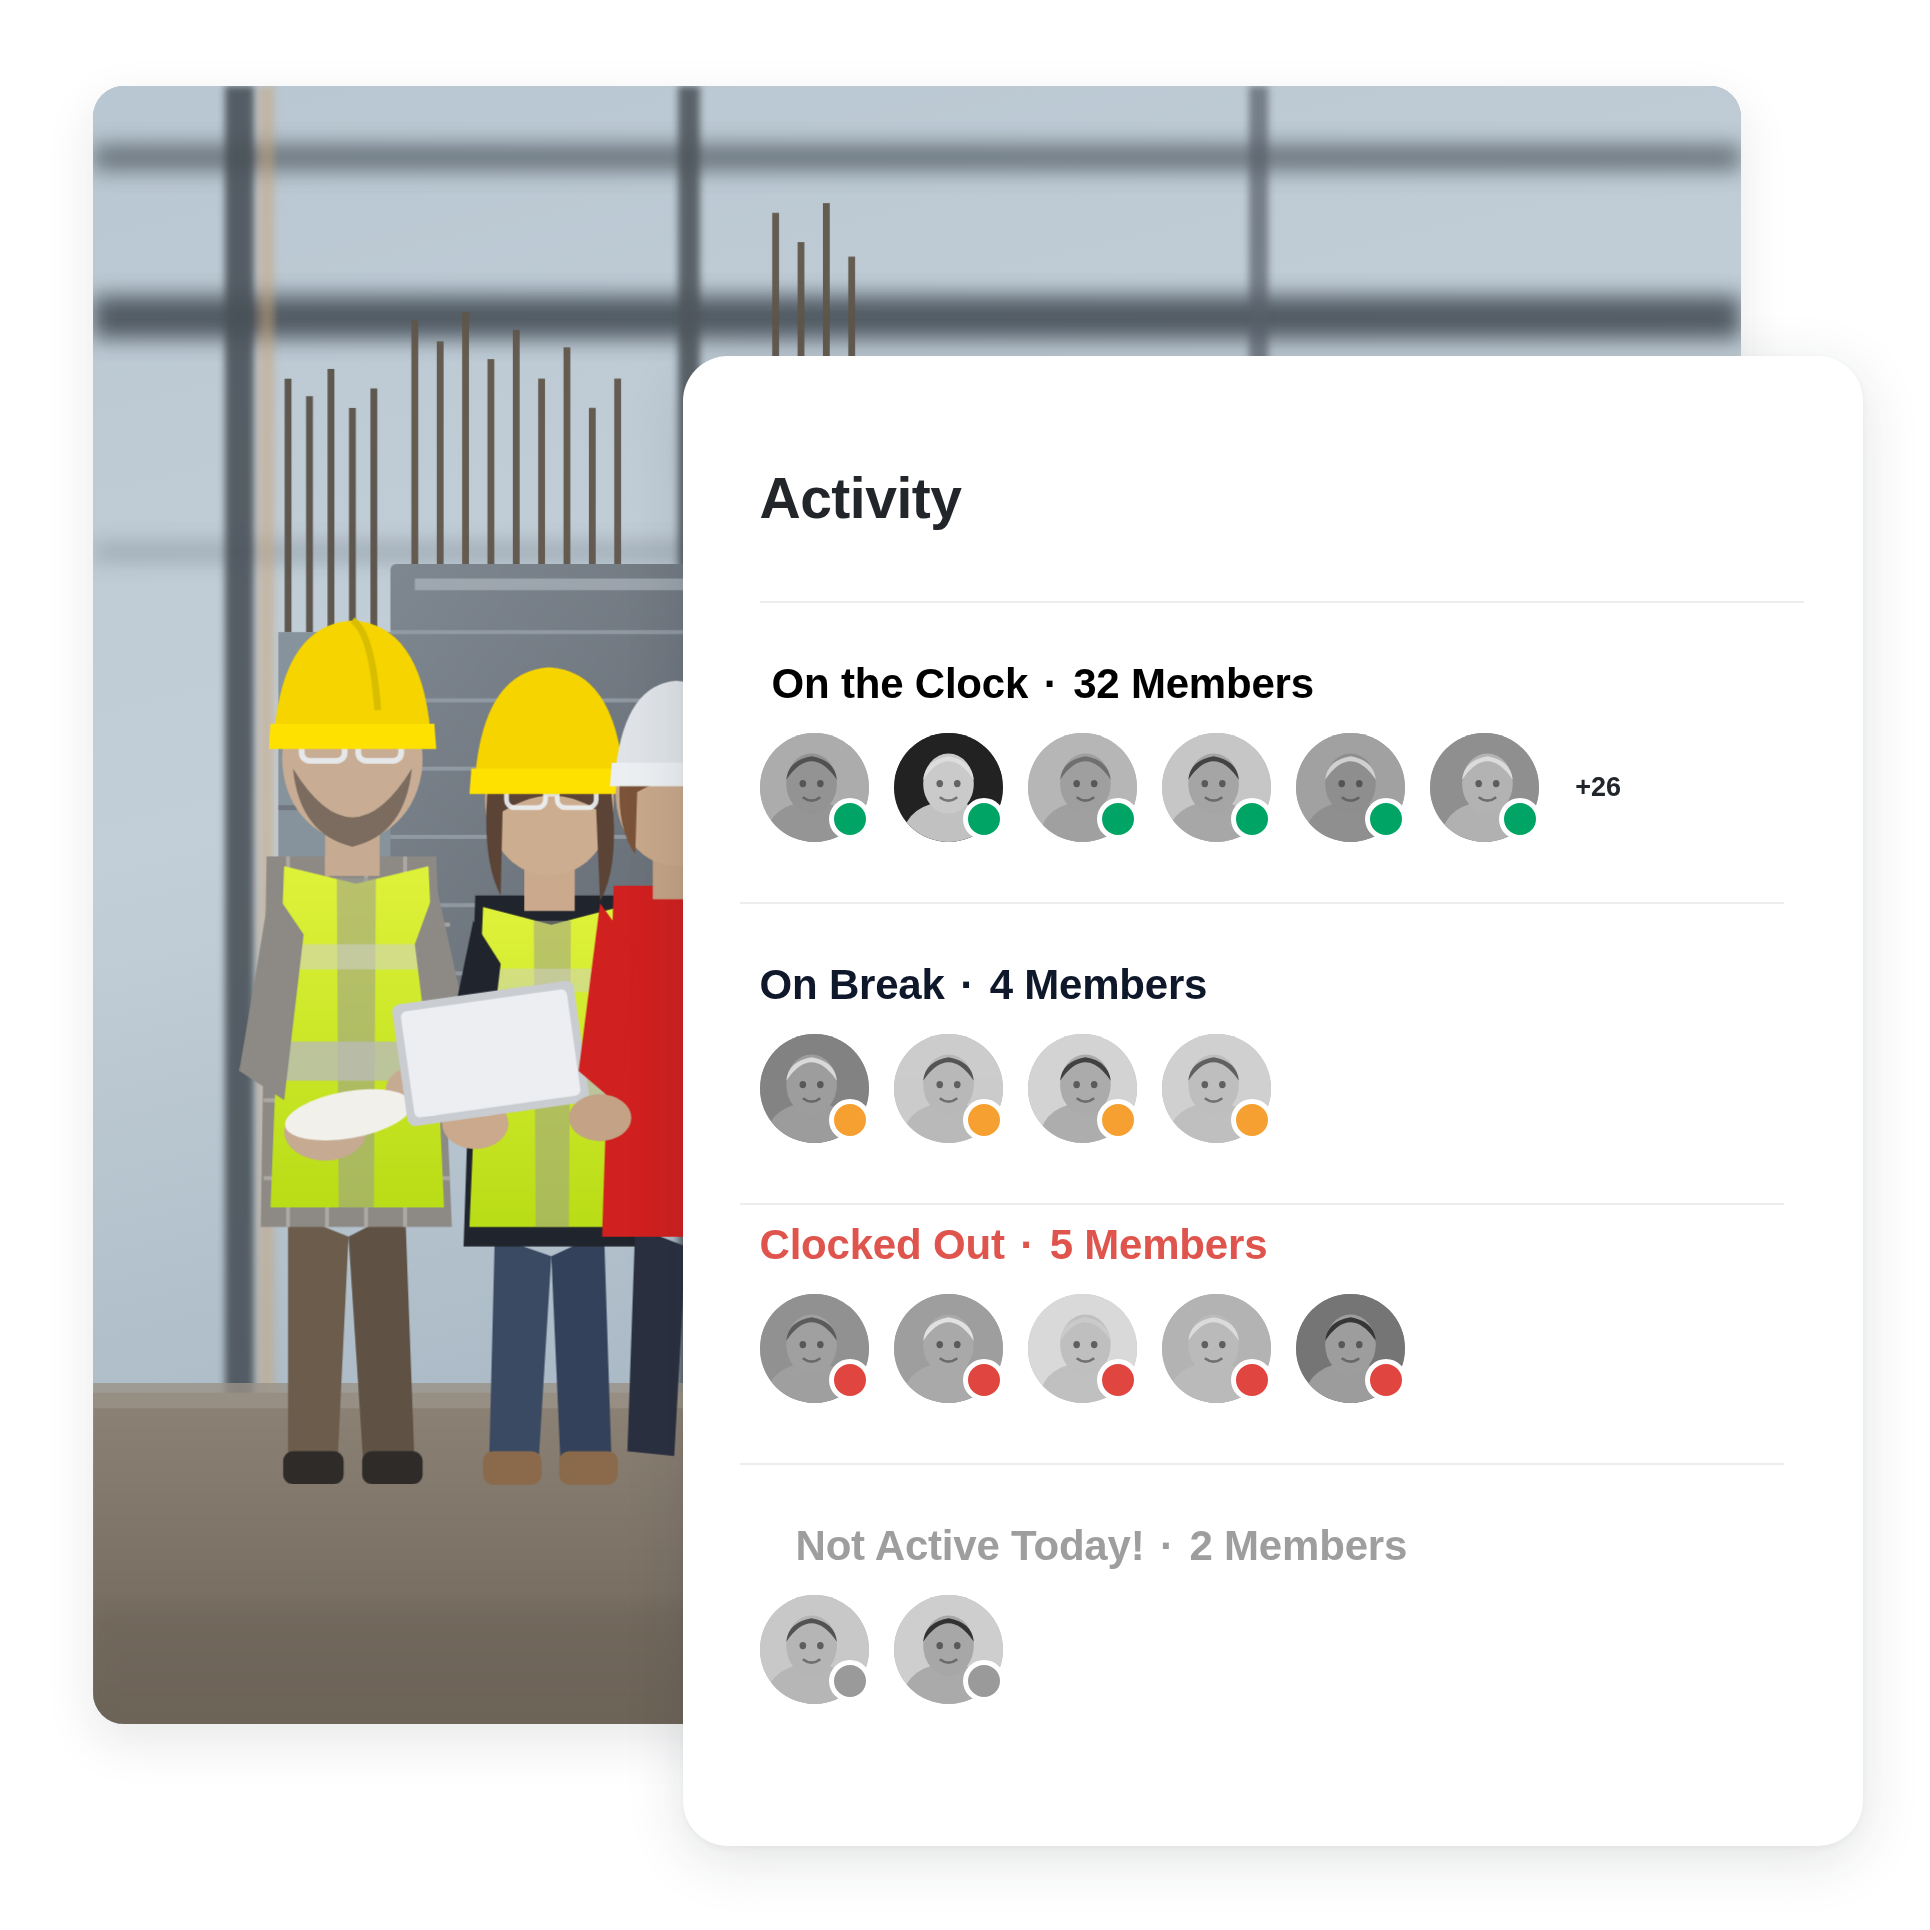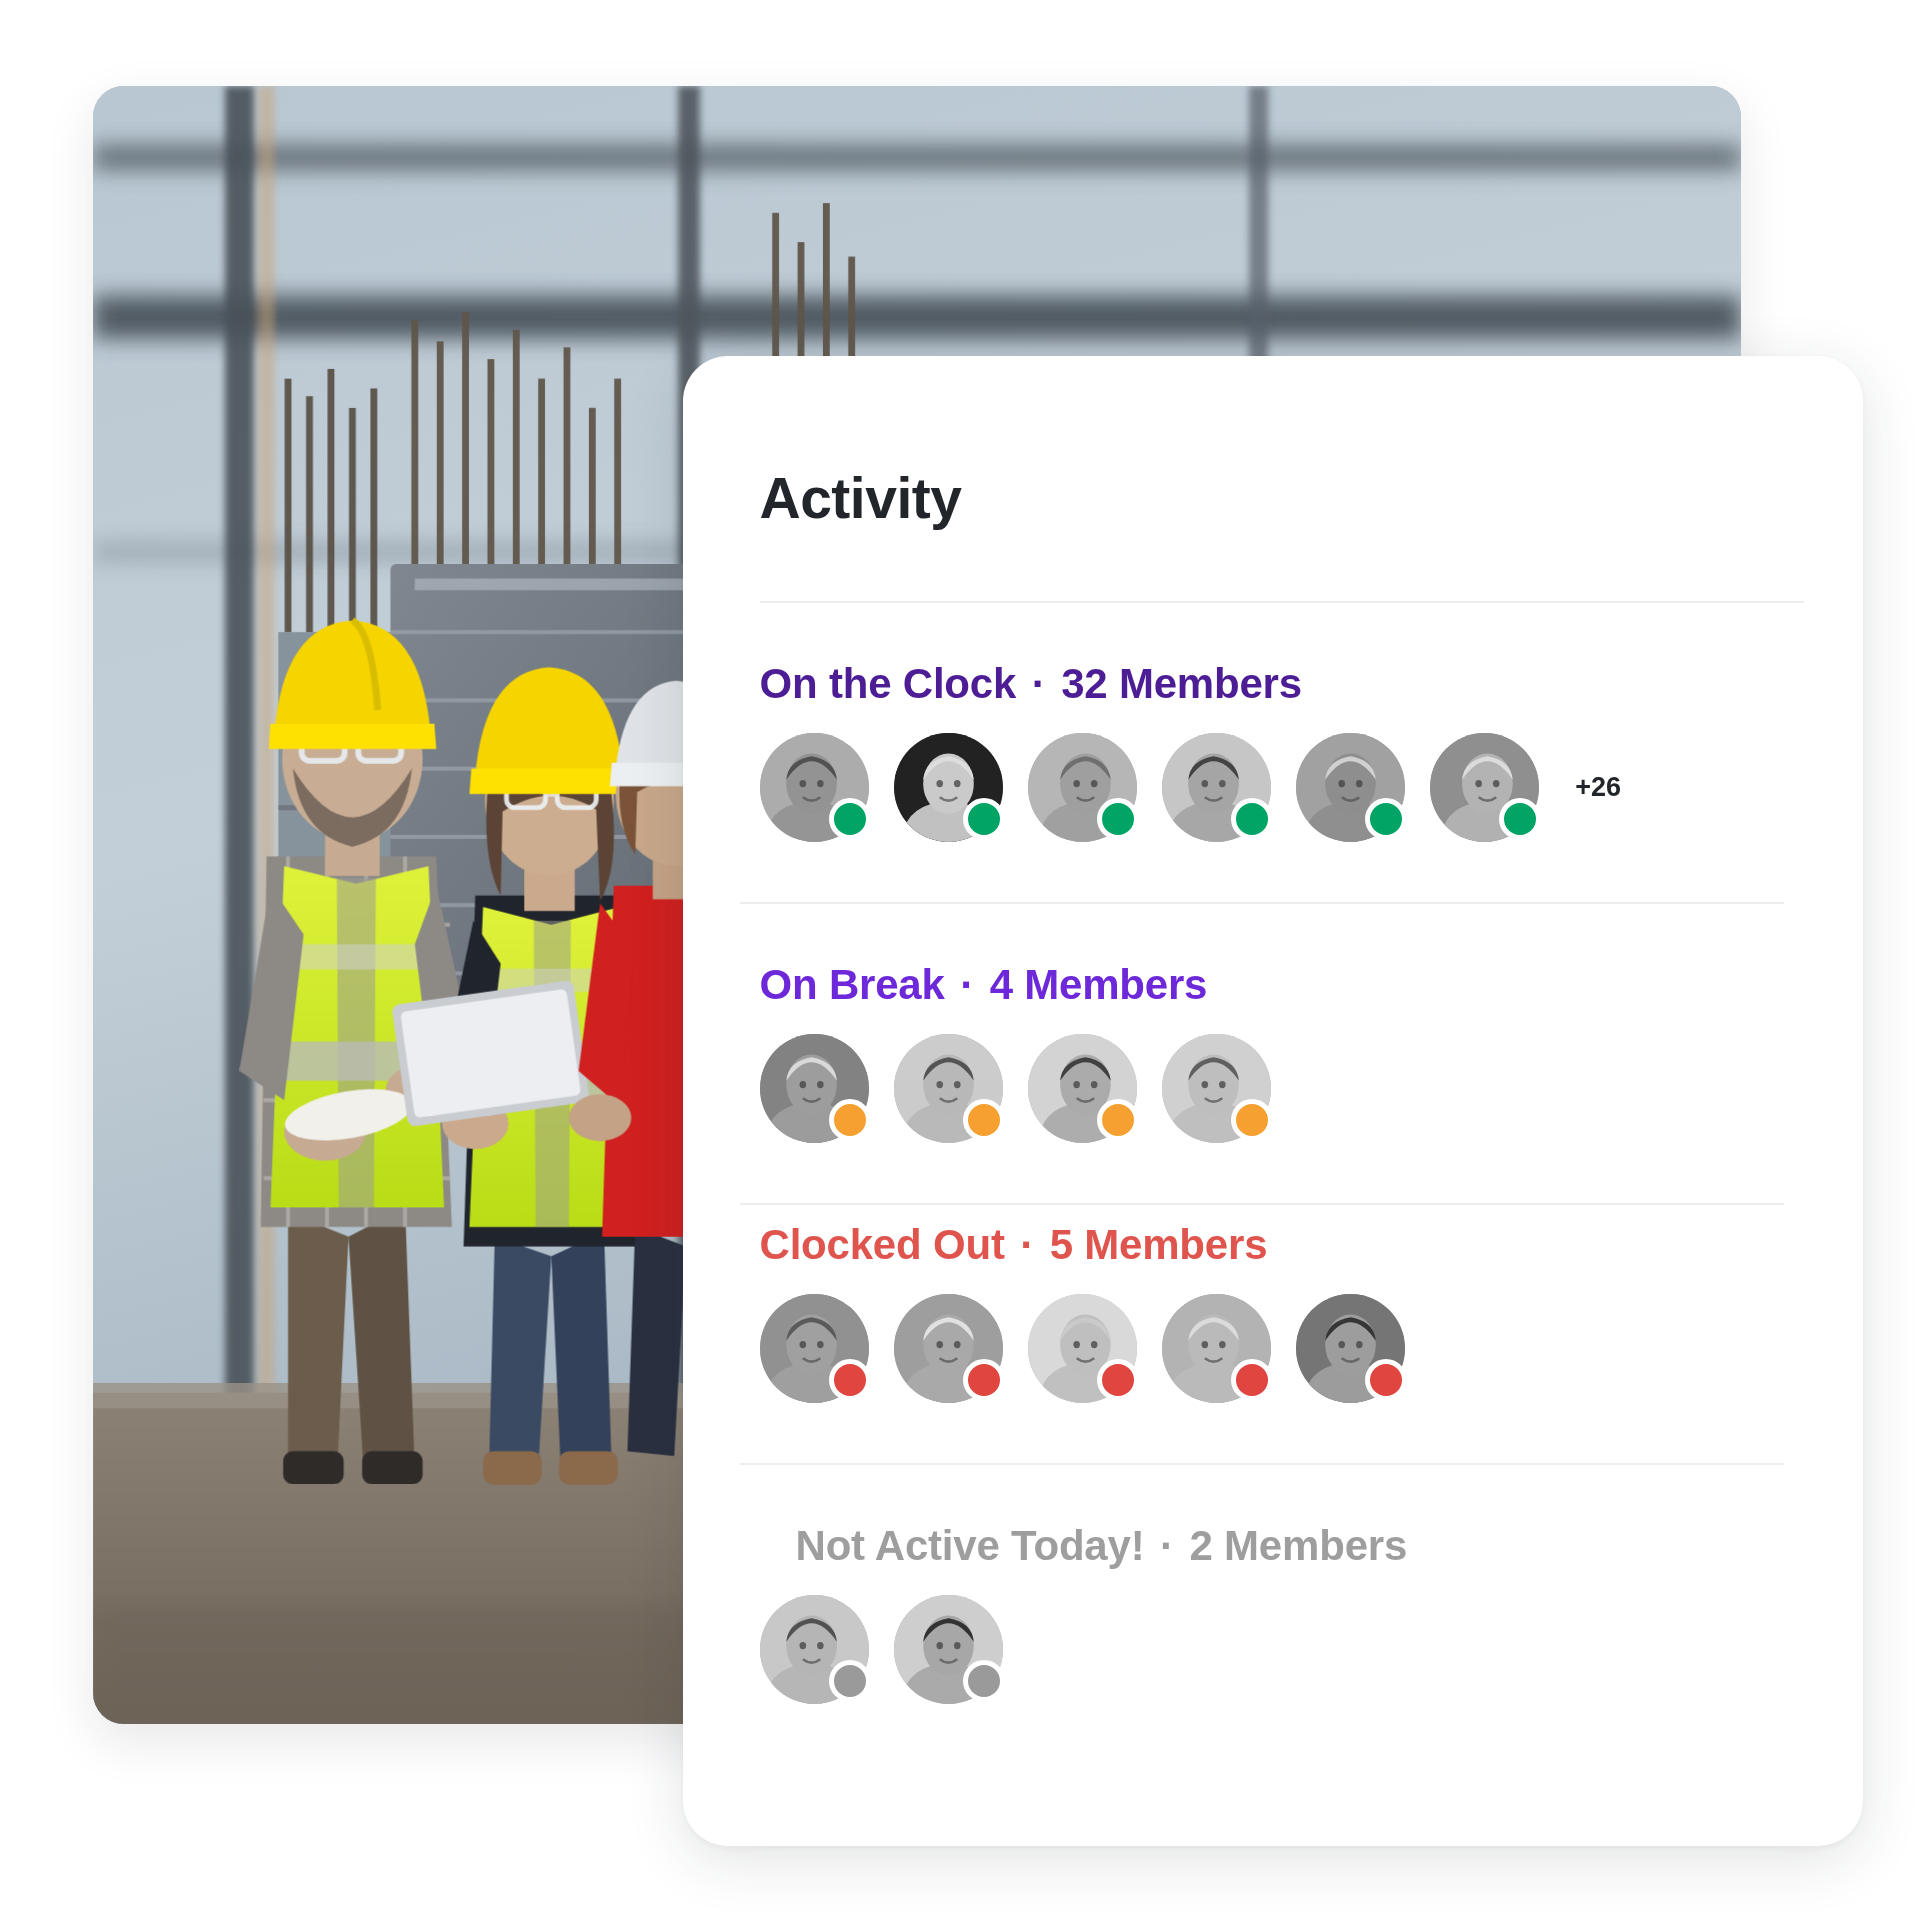--- a/index.html
+++ b/index.html
@@ -328,21 +328,21 @@
 
       <rect x="0" y="1560" width="1690" height="120" fill="#6d6458" opacity="0.5" filter="url(#blurHard)"></rect>
     </svg>
   </div>
 
   <div id="activity-card">
     <div id="card-title">Activity</div>
     <div class="divider"></div>
     <div id="sections">
         <div class="section">
-          <div class="section-header" style="color: #4c1d95;"><span>On the Clock</span><span class="sep">·</span><span>32 Members</span></div>
+          <div class="section-header" style="color: #000000; margin-left: 12px;"><span>On the Clock</span><span class="sep">·</span><span>32 Members</span></div>
           <div class="avatar-row">
             <div class="avatar-wrap">
               <div class="avatar">
                 <svg viewBox="0 0 112 112" preserveAspectRatio="xMidYMid slice">
     <rect width="112" height="112" fill="#a9a9a9"></rect>
     <rect y="0" width="112" height="46" fill="#a9a9a9" opacity="0.75"></rect>
     <ellipse cx="53" cy="104" rx="46" ry="34" fill="#8f8f8f" opacity="0.95"></ellipse>
     <ellipse cx="53" cy="52" rx="26" ry="31" fill="#8f8f8f"></ellipse>
     <path d="M27 48 Q53 10 79 48 Q77 28 53 24 Q29 28 27 48 Z" fill="#4a4a4a"></path>
     <ellipse cx="44" cy="52" rx="3.4" ry="3.8" fill="#3a3a3a" opacity="0.75"></ellipse>
@@ -431,21 +431,21 @@
     <rect x="0" y="0" width="112" height="112" fill="#ffffff" opacity="0.04"></rect>
   </svg>
               </div>
               <span class="status-dot" style="background: rgb(0, 165, 102);"></span>
             </div>
             <span class="overflow-count">+26</span>
           </div>
         </div>
         <div class="divider" style="margin-left: 0px; margin-top: 60px;"></div>
         <div class="section">
-          <div class="section-header" style="color: #6d28d9;"><span>On Break</span><span class="sep">·</span><span>4 Members</span></div>
+          <div class="section-header" style="color: #0f172a;"><span>On Break</span><span class="sep">·</span><span>4 Members</span></div>
           <div class="avatar-row">
             <div class="avatar-wrap">
               <div class="avatar">
                 <svg viewBox="0 0 112 112" preserveAspectRatio="xMidYMid slice">
     <rect width="112" height="112" fill="#7e7e7e"></rect>
     <rect y="0" width="112" height="46" fill="#7e7e7e" opacity="0.75"></rect>
     <ellipse cx="53" cy="104" rx="46" ry="34" fill="#9a9a9a" opacity="0.95"></ellipse>
     <ellipse cx="53" cy="52" rx="26" ry="31" fill="#9a9a9a"></ellipse>
     <path d="M27 48 Q53 10 79 48 Q77 28 53 24 Q29 28 27 48 Z" fill="#d8d8d8"></path>
     <ellipse cx="44" cy="52" rx="3.4" ry="3.8" fill="#3a3a3a" opacity="0.75"></ellipse>

